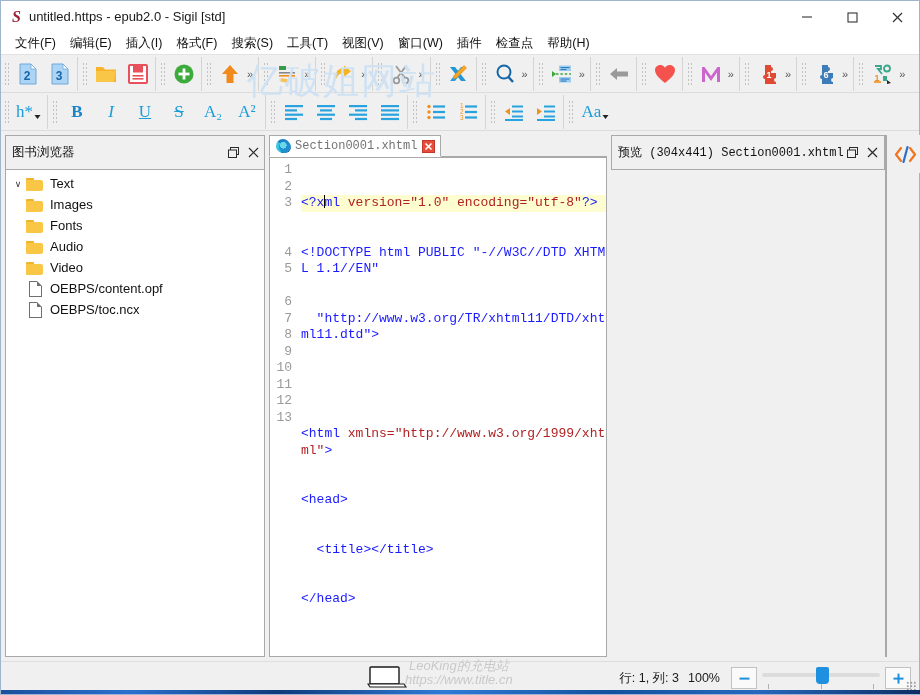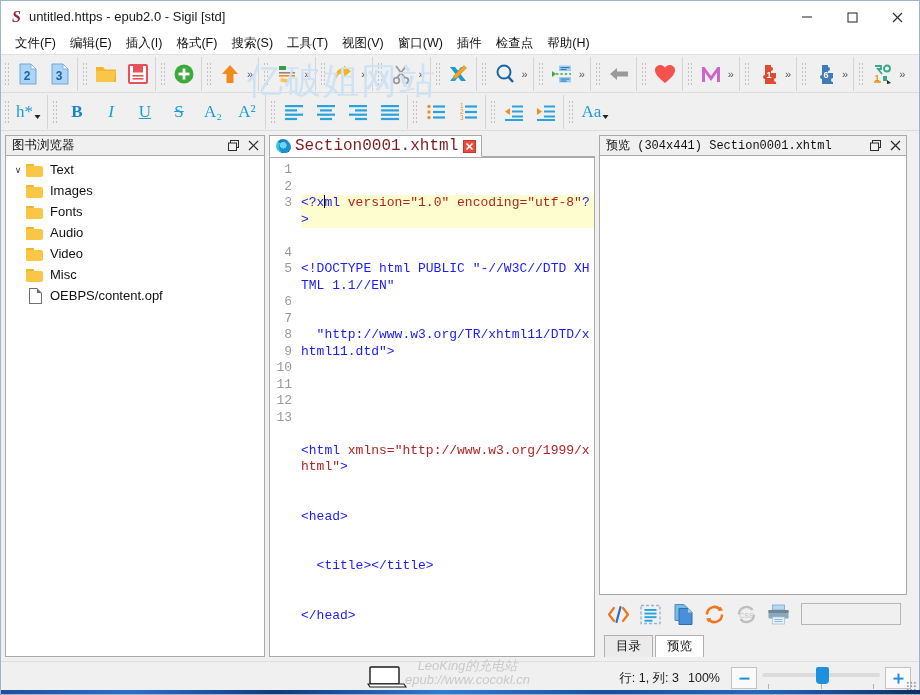--- a/index.html
+++ b/index.html
@@ -115,21 +115,21 @@
   .main {
     flex: 1;
     display: flex;
     min-height: 0;
     background: #f0f0f0;
     padding: 0;
   }
 
   
   .panel-header {
-    height: 21px;
+    height: 35px;
     display: flex; align-items: center;
     border: 1px solid #a9a9a9;
     background: #f0f0f0;
     padding: 0 2px 0 6px;
   }
   .panel-title {
     font-size: 12.5px; color: #111;
     white-space: nowrap; overflow: hidden;
   }
   .panel-title.mono { font-family: "Liberation Mono", monospace; font-size: 12px; }
@@ -223,21 +223,21 @@
     border-bottom: 1px solid #a9a9a9;
   }
   .tab {
     height: 22px;
     display: flex; align-items: center;
     padding: 0 5px 0 6px;
     background: #ffffff;
     border: 1px solid #a9a9a9;
     border-bottom: 1px solid #ffffff;
     font-family: "Liberation Mono", monospace;
-    font-size: 16px; color: #7f1d1d;
+    font-size: 12px; color: #737373;
     gap: 5px;
   }
   .tab .ic-edge { width: 14px; height: 14px; margin-right: 0; }
   .tab-close {
     width: 13px; height: 13px; flex: none;
     background: #e84c3d;
     border: 1px solid #c0392b;
     color: #fff; font-size: 10px; font-weight: bold;
     display: flex; align-items: center; justify-content: center;
     line-height: 1;
@@ -281,22 +281,22 @@
   .t-val   { color: #b22222; }
   .t-doctype { color: #1a1aff; }
   .caret {
     display: inline-block; width: 1px; height: 13px;
     background: #000; vertical-align: -2px; margin: 0 -0.5px;
   }
 
   
   .preview-pane {
     width: 308px; min-width: 308px;
-    display: flex; flex-direction: column;
-    margin: 4px 12px 4px 0;
+    display: flex; flex-direction: row;
+    margin: 4px 0 4px 0;
   }
   .preview-body {
     flex: 1;
     background: #ffffff;
     border: 1px solid #a9a9a9;
     border-top: none;
   }
   .preview-toolbar {
     height: 38px;
     display: flex; align-items: center;
@@ -776,26 +776,26 @@
         </div>
         <div class="tree-row indent-1">
           <span class="ic-folder"></span>
           <span>Audio</span>
         </div>
         <div class="tree-row indent-1">
           <span class="ic-folder"></span>
           <span>Video</span>
         </div>
         <div class="tree-row indent-1">
-          <span class="ic-folder"></span>
-          <span>Misc</span>
+          <span class="ic-file"></span>
+          <span>OEBPS/content.opf</span>
         </div>
         <div class="tree-row indent-1">
           <span class="ic-file"></span>
-          <span>OEBPS/content.opf</span>
+          <span>OEBPS/toc.ncx</span>
         </div>
       </div>
     </div>
 
     <div class="splitter"></div>
 
     <div class="editor-pane">
       <div class="tabstrip">
         <div class="tab">
           <span class="ic-edge"></span>
@@ -928,21 +928,21 @@
 
   <div class="statusbar">
     <div class="sb-spacer"></div>
 
     <svg class="wm-laptop" viewBox="0 0 40 24">
       <rect x="3" y="2" width="29" height="17" rx="1" fill="#fff" stroke="#1a1a1a" stroke-width="1.4"></rect>
       <path d="M1 19 h36 l2 3 H3 Z" fill="#fff" stroke="#1a1a1a" stroke-width="1.2"></path>
     </svg>
     <div class="wm-bottom">
       <div class="l1">LeoKing的充电站</div>
-      <div class="l2">epub://www.cocokl.cn</div>
+      <div class="l2">https://www.title.cn</div>
     </div>
 
     <div class="sb-text">行: 1, 列: 3</div>
     <div class="sb-text">100%</div>
 
     <div class="zbtn">
       <svg width="13" height="13" viewBox="0 0 13 13">
           <rect x="1.5" y="5.6" width="10" height="2" fill="#1f8fe0"></rect>
         </svg>
     </div>

